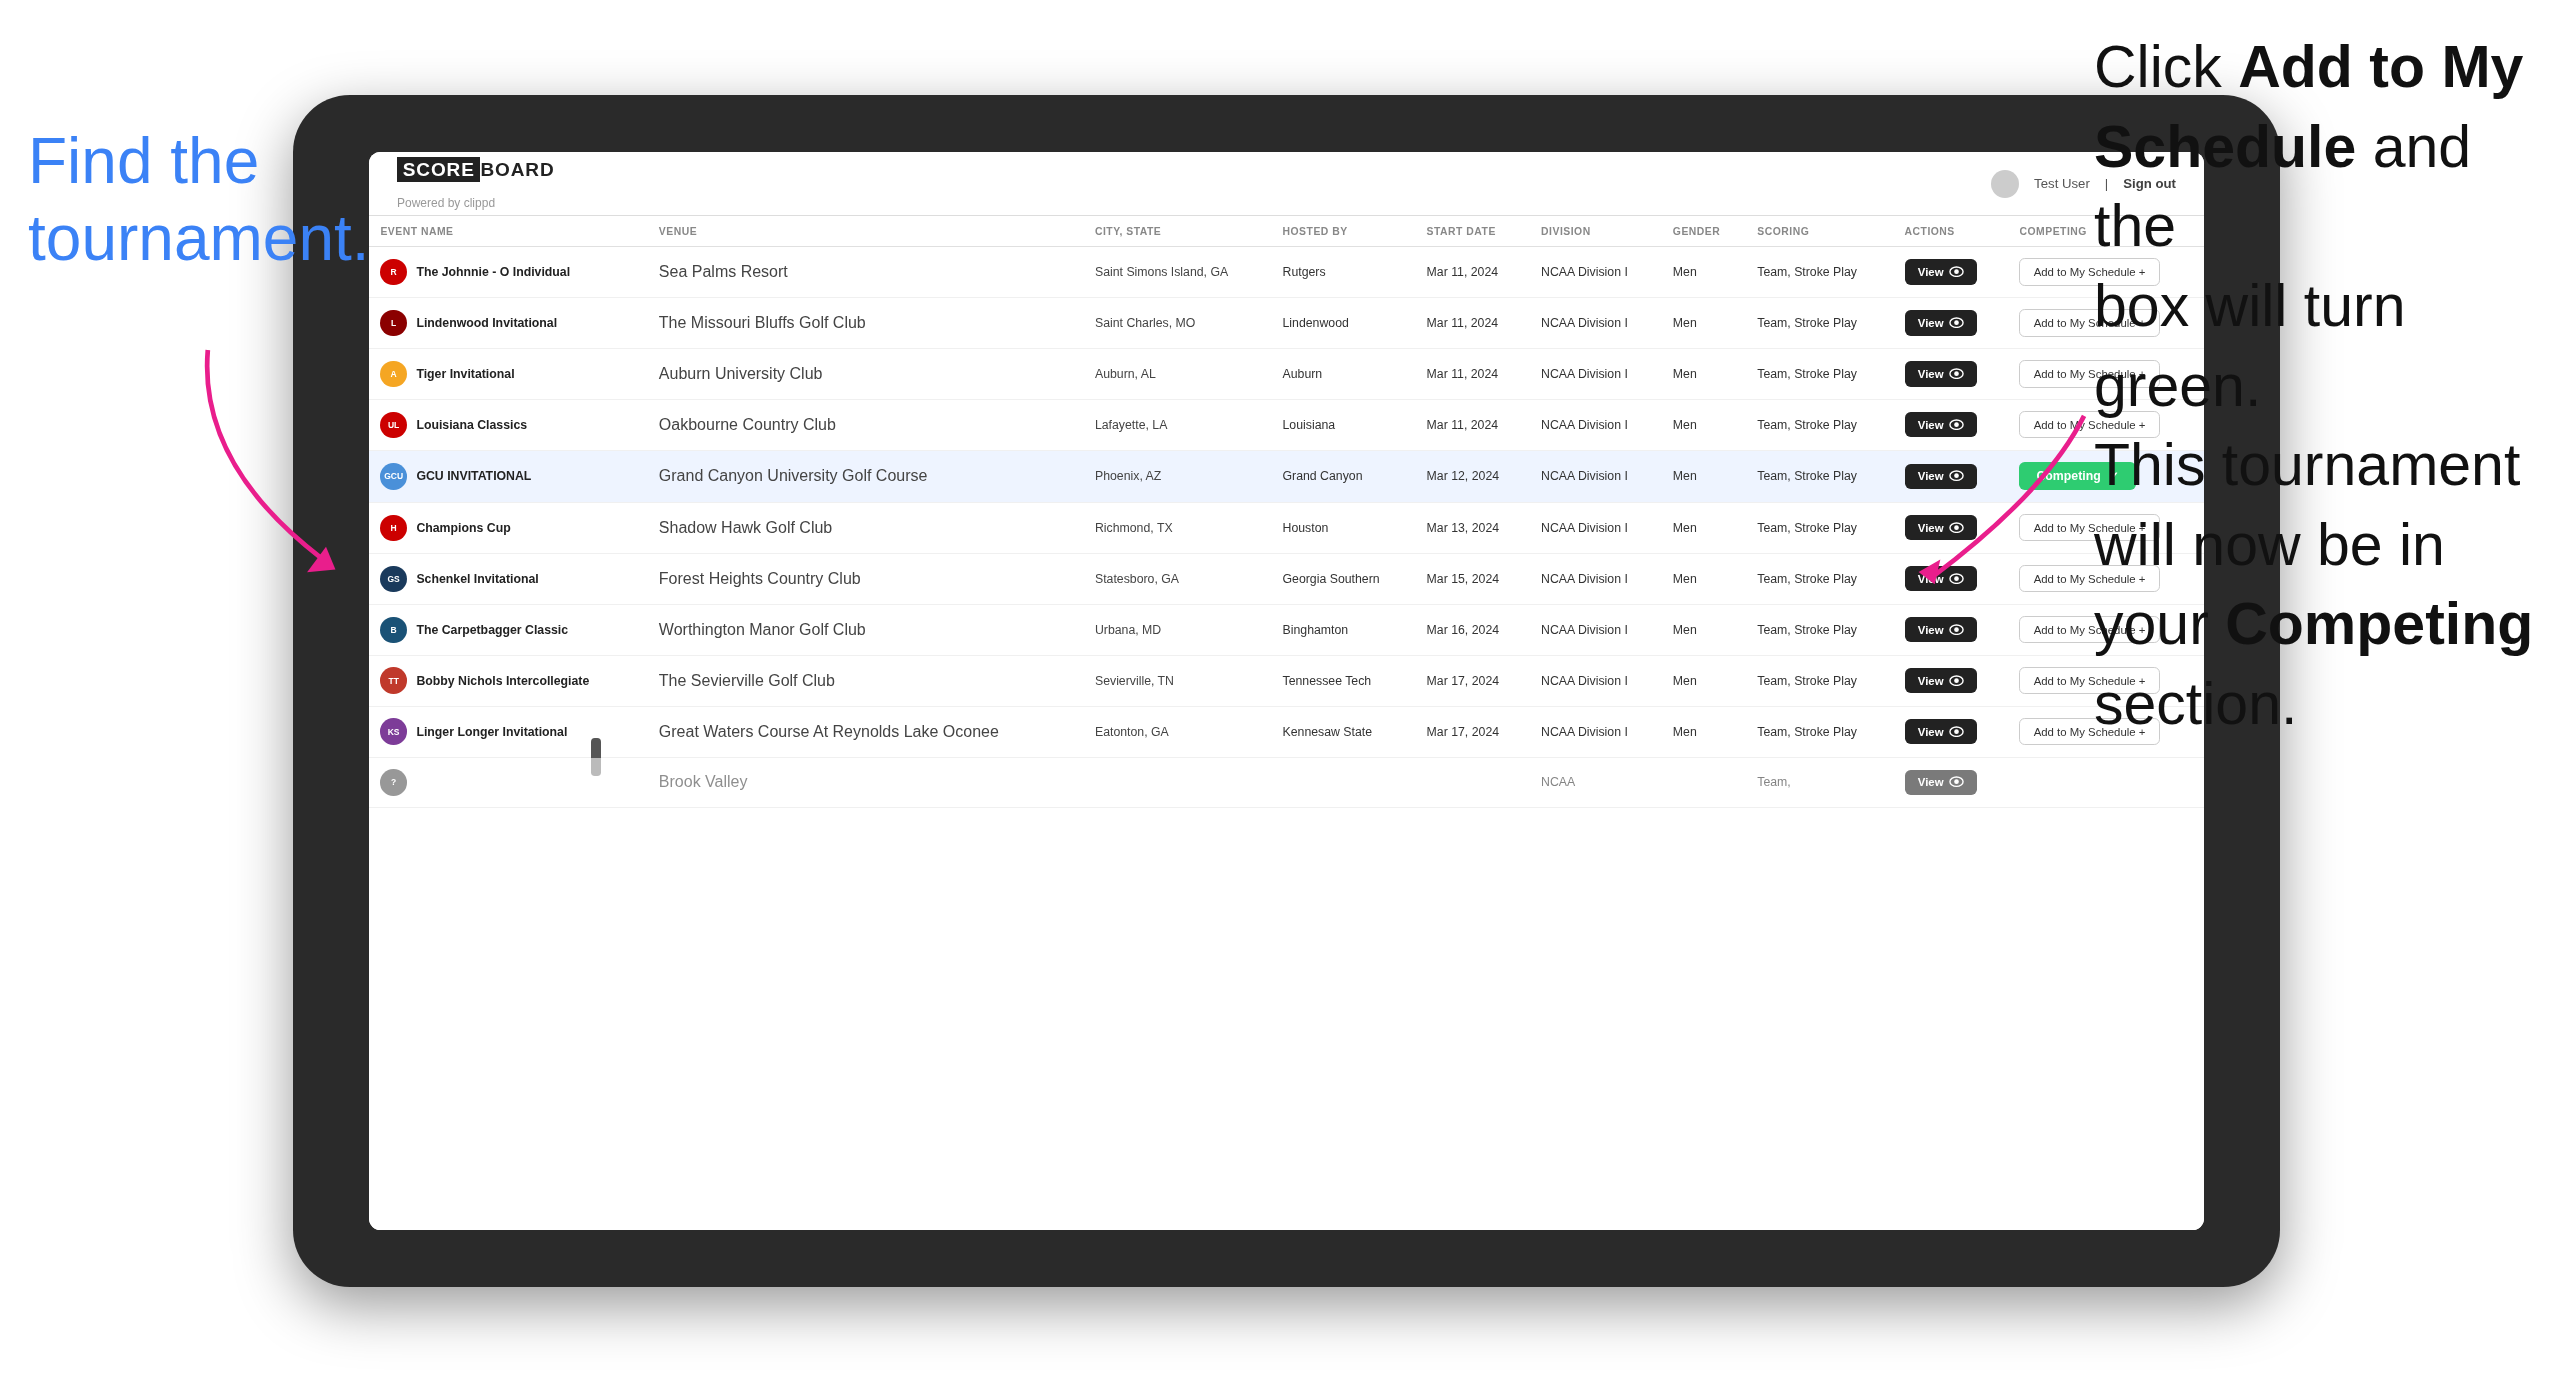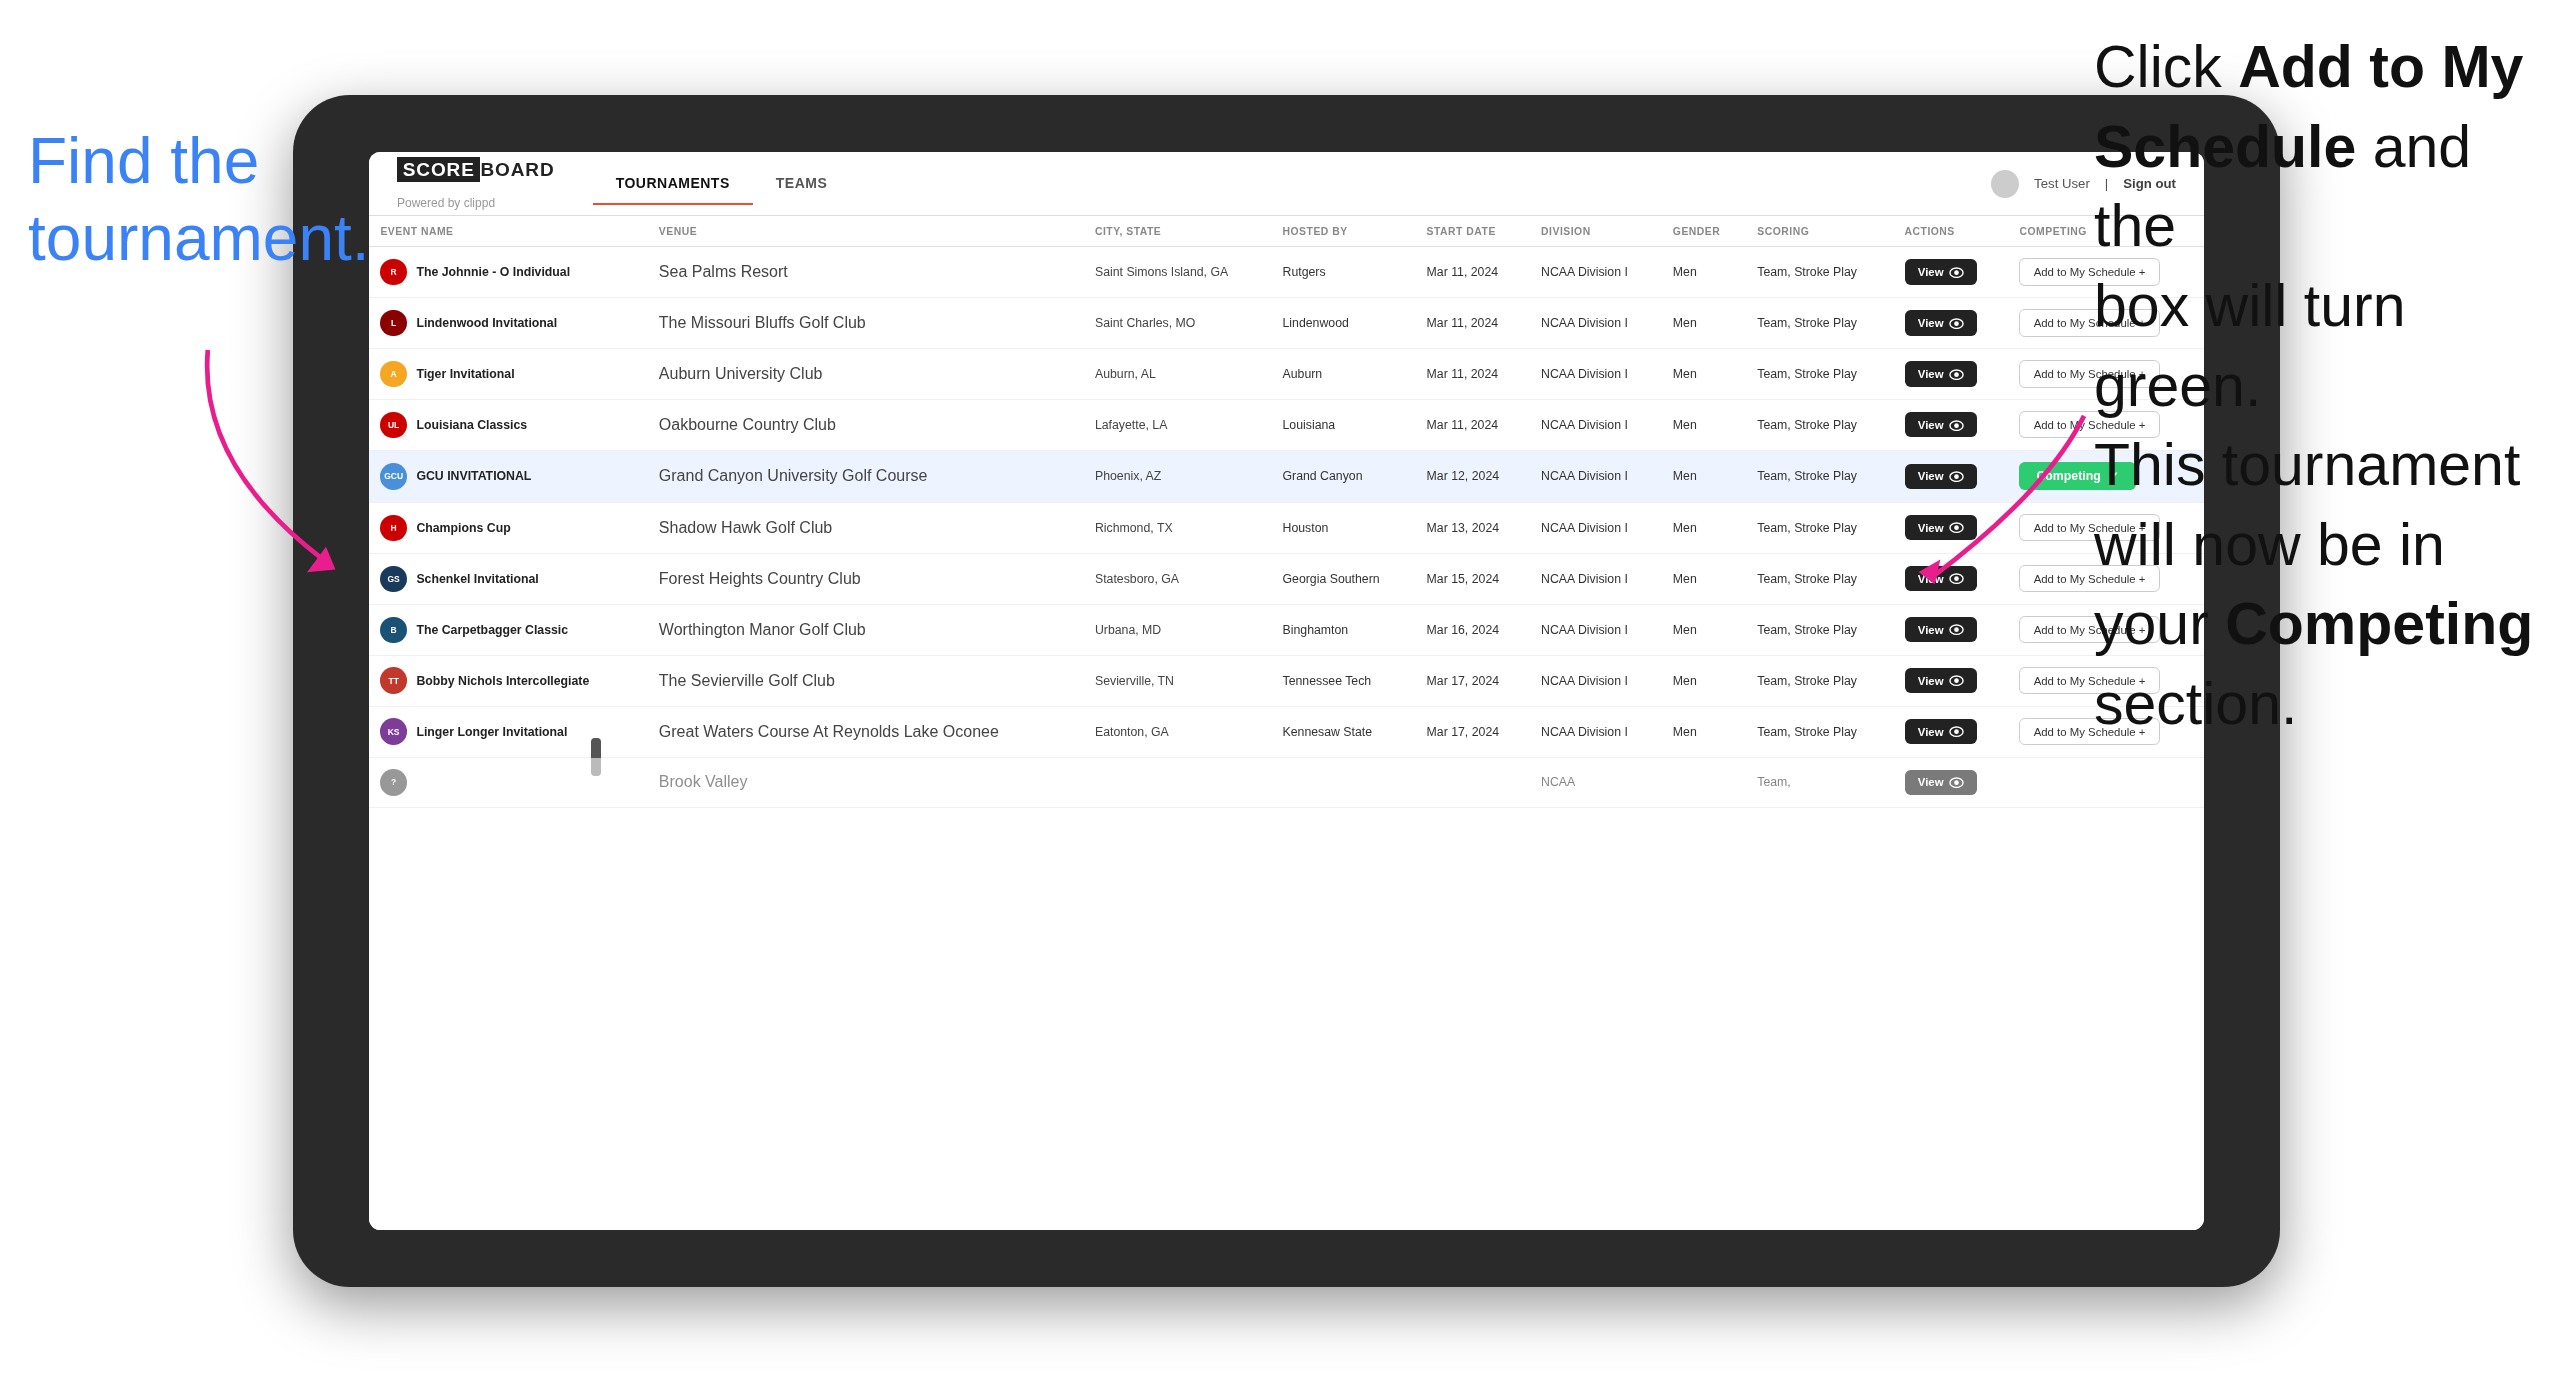--- a/index.html
+++ b/index.html
@@ -227,21 +227,21 @@
     .view-btn {
       background: #222;
       color: #fff;
       border: none;
       border-radius: 5.7px;
       padding: 6.6px 13.2px;
       font-size: 11.4px;
       font-weight: 600;
       cursor: pointer;
       display: flex;
-      align-items: flex-end;
+      align-items: flex-start;
       gap: 5.7px;
       white-space: nowrap;
     }
 
     .add-btn {
       background: #ffffff;
       color: #333;
       border: 0.9px solid #ccc;
       border-radius: 5.7px;
       padding: 6.6px 13.2px;
@@ -291,24 +291,20 @@
   <div class="tablet-screen">
 
     <div class="app-header">
       <div class="logo-area">
         <div class="logo-text">
           <span style="background:#222;color:#fff;padding:1.9px 5.7px;font-size:19px;letter-spacing:0.9px;">SCORE</span><span style="font-size:19px;font-weight:900;color:#222;letter-spacing:0.9px;">BOARD</span>
         </div>
         <div class="logo-sub">Powered by clippd</div>
       </div>
 
-      <div class="nav-tabs">
-        <div class="nav-tab active">TOURNAMENTS</div>
-        <div class="nav-tab">TEAMS</div>
-      </div>
 
       <div class="header-right">
         <div class="user-avatar"></div>
         <span>Test User</span>
         <span>|</span>
         <span style="cursor:pointer;color:#404040;font-weight:bold;">Sign out</span>
       </div>
     </div>
 
     <div class="table-container">

